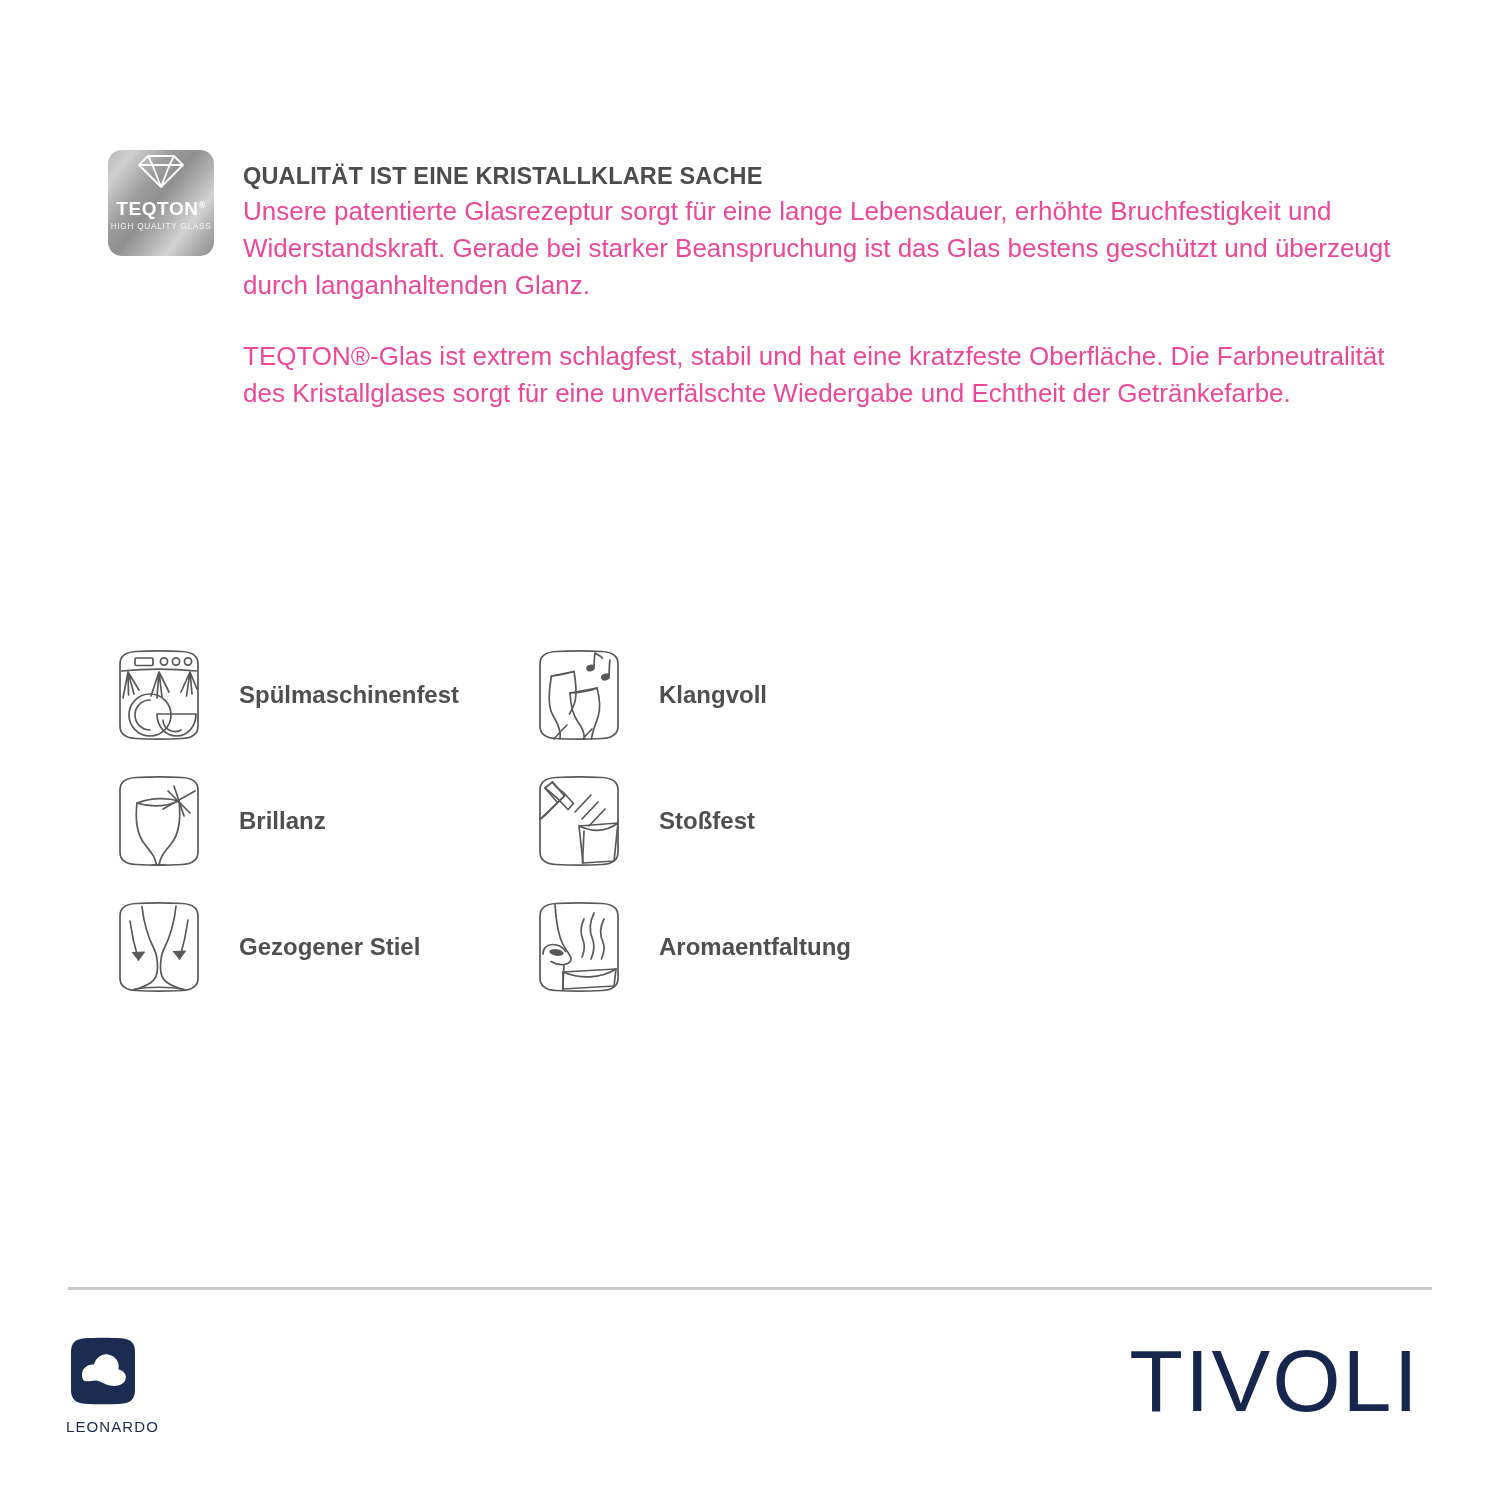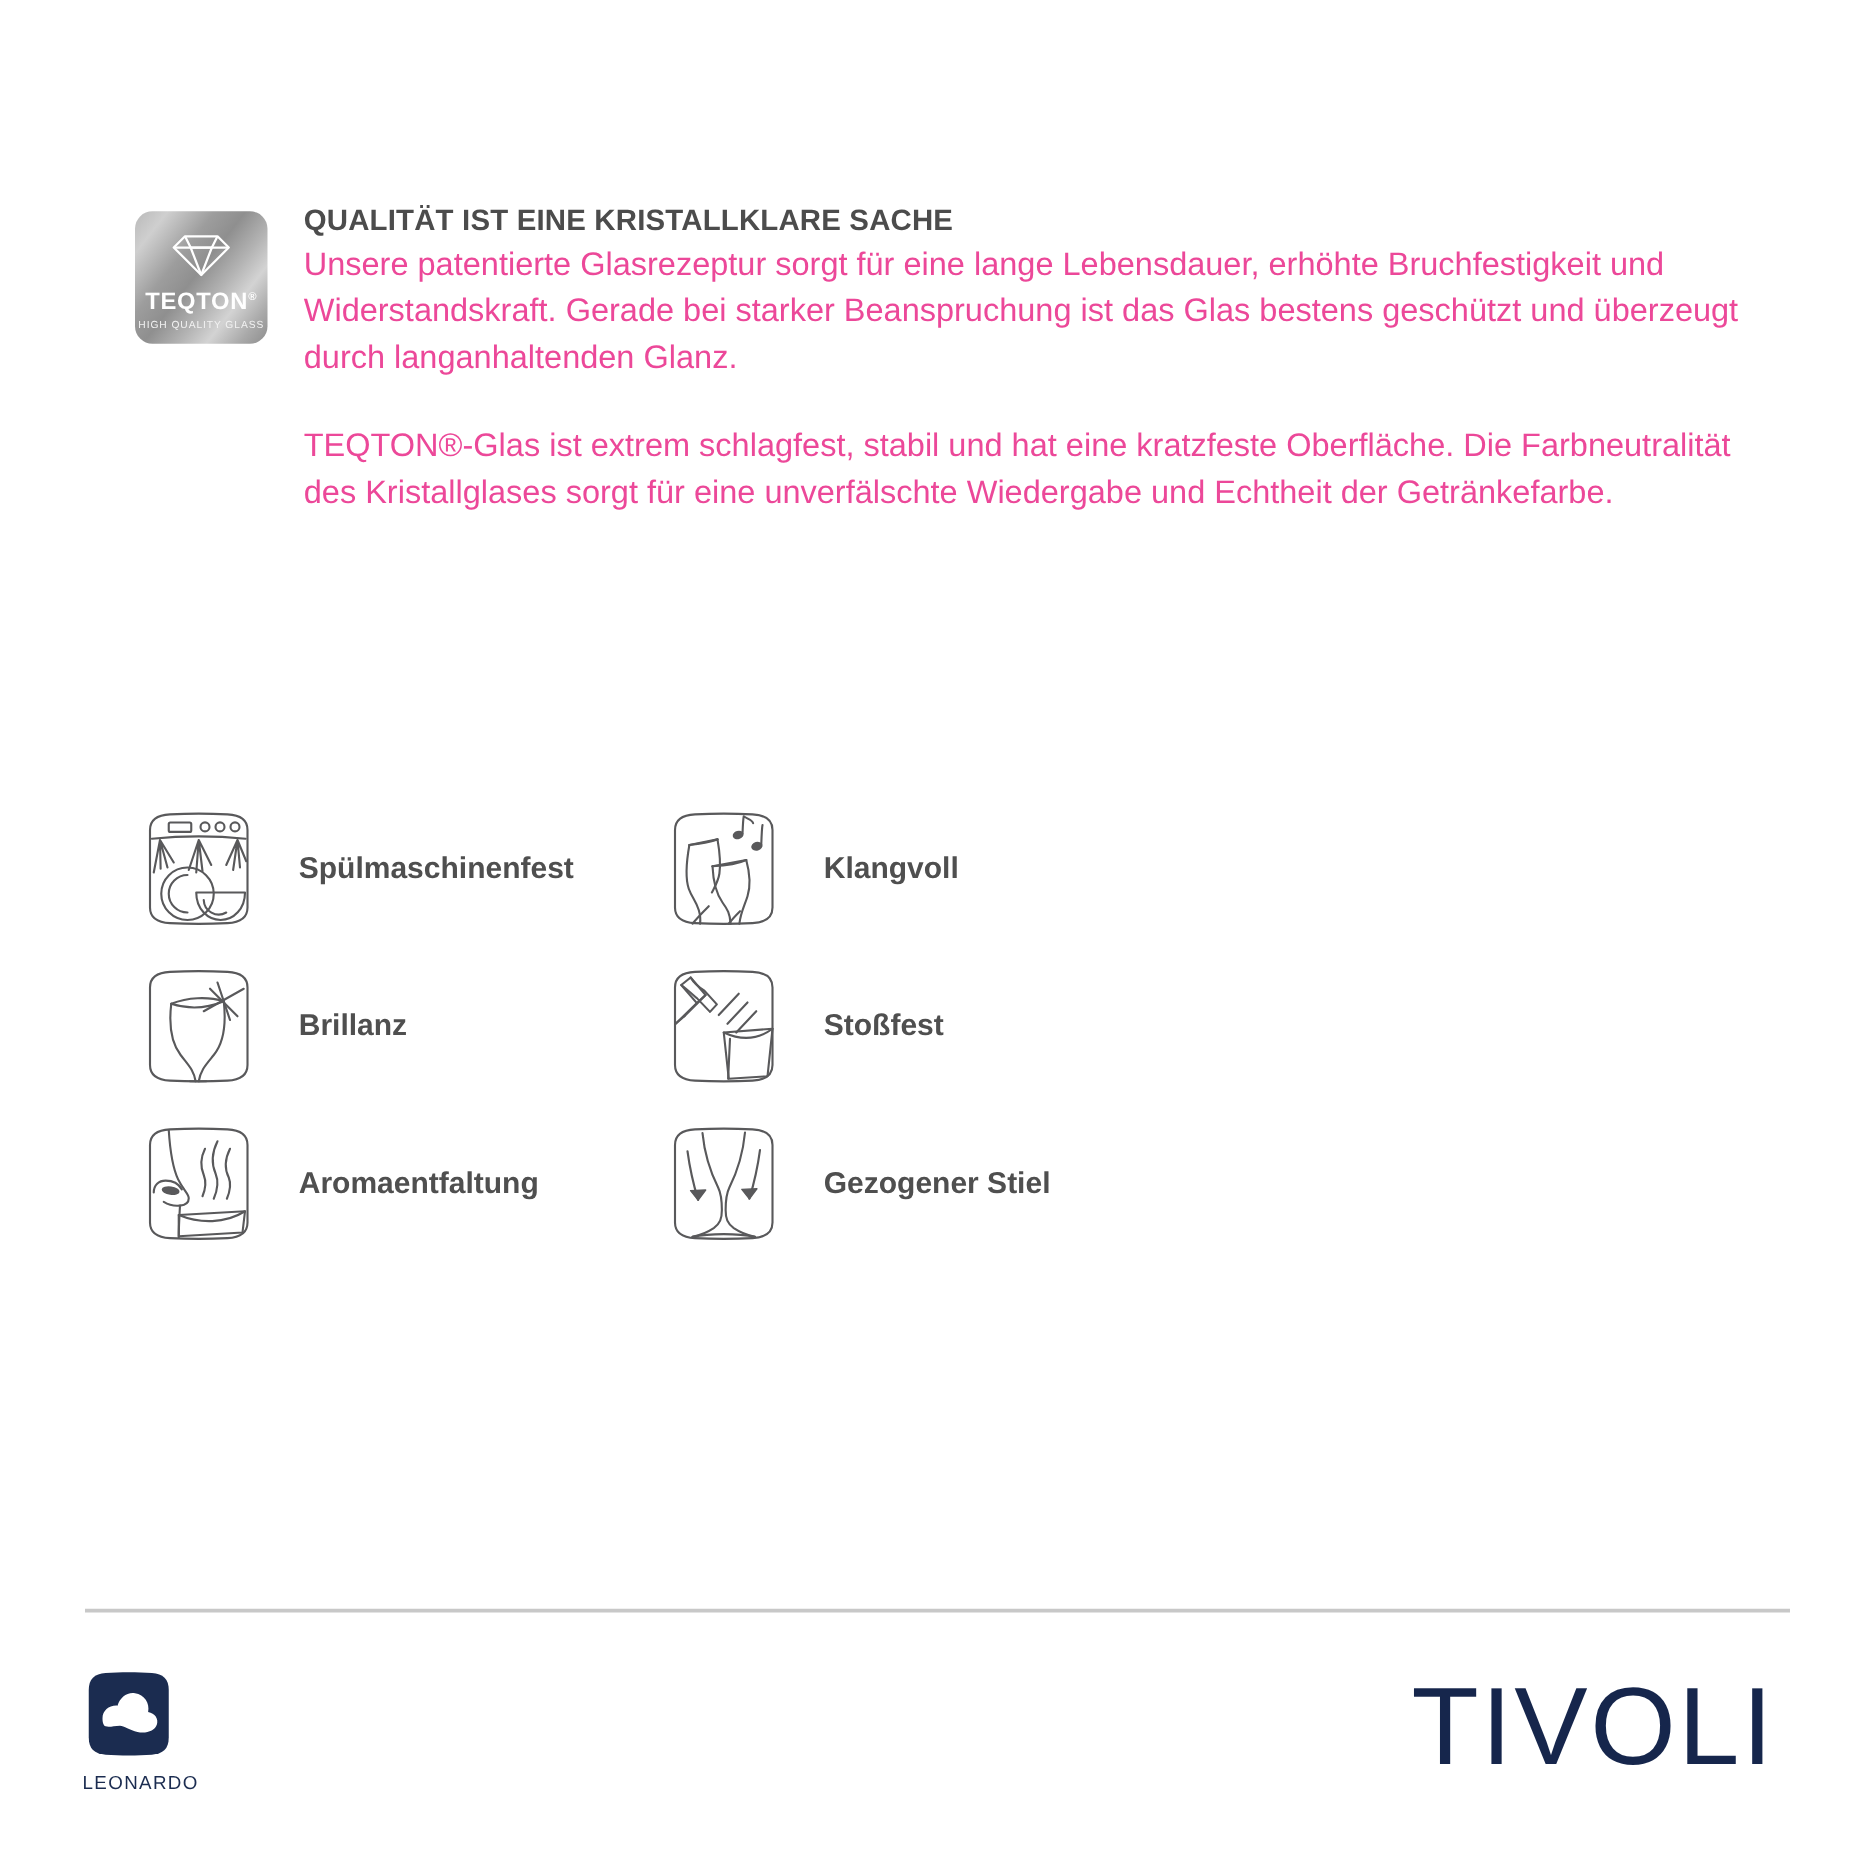--- a/index.html
+++ b/index.html
@@ -37,23 +37,22 @@
         #9d9d9d 34%,
         #8f8f8f 47%,
         #b3b3b3 62%,
         #d3d3d3 74%,
         #a9a9a9 88%,
         #8d8d8d 100%);
     display: flex;
     flex-direction: column;
     align-items: center;
     justify-content: flex-start;
-    padding-top: 17px;
+    padding-top: 3px;
     box-sizing: border-box;
-    margin-top: 19px;
   }
   .teqton-diamond { width: 52px; height: 36px; display: block; }
   .teqton-word {
     color: #ffffff;
     font-size: 19px;
     font-weight: bold;
     letter-spacing: 0.6px;
     margin-top: 10px;
     line-height: 1;
     white-space: nowrap;
@@ -311,56 +310,56 @@
 
   <div class="feature-row">
 
     <div class="feature-cell">
       <div class="feature-icon">
         <svg viewBox="0 0 106 106" xmlns="http://www.w3.org/2000/svg">
           <g fill="none" stroke="#59595b" stroke-width="1.7" stroke-linecap="round" stroke-linejoin="round">
             <path d="M14 22 C14 14 20 10 30 9.5 C44 8.8 62 8.8 76 9.5 C86 10 92 14 92 22
                      C92 40 92 66 92 84 C92 92 86 96 76 96.5 C62 97.2 44 97.2 30 96.5
                      C20 96 14 92 14 84 C14 66 14 40 14 22 Z"></path>
+            <path d="M36 12.5 C38 33 43.5 46 48.5 56 C50.5 60 51.5 66 51.5 74
+                     C51.5 81 50 85 45 88.5 C39 92.5 32.5 94.5 28 95.5"></path>
+            <path d="M70 12 C68 33 62.5 46 57.5 56 C55.5 60 54.5 66 54.5 74
+                     C54.5 81 56 85 61 88.5 C67 92.5 73.5 94.5 78 95.5"></path>
+            <path d="M28 95.5 C42 92.5 64 92.5 78 95.5"></path>
+            <path d="M24 27 C26 42 29.5 56 32.5 66"></path>
+            <path d="M82 26 C80 41 76.5 55 73.5 65"></path>
+          </g>
+          <path d="M32.5 66 L26.5 58.5 L38.5 58 Z" fill="#59595b" stroke="#59595b" stroke-width="1.2" stroke-linejoin="round"></path>
+          <path d="M73.5 65 L67.5 57.5 L79.5 57 Z" fill="#59595b" stroke="#59595b" stroke-width="1.2" stroke-linejoin="round"></path>
+        </svg>
+      </div>
+      <div class="feature-label">Gezogener Stiel</div>
+    </div>
+
+    <div class="feature-cell">
+      <div class="feature-icon">
+        <svg viewBox="0 0 106 106" xmlns="http://www.w3.org/2000/svg">
+          <g fill="none" stroke="#59595b" stroke-width="1.7" stroke-linecap="round" stroke-linejoin="round">
+            <path d="M14 22 C14 14 20 10 30 9.5 C44 8.8 62 8.8 76 9.5 C86 10 92 14 92 22
+                     C92 40 92 66 92 84 C92 92 86 96 76 96.5 C62 97.2 44 97.2 30 96.5
+                     C20 96 14 92 14 84 C14 66 14 40 14 22 Z"></path>
             <path d="M29 10 C30 26 32 40 36.5 49.5 C41 58.5 45 61 45 64.5
                      C45 68 42 70 38 70.5 C33.5 71 29 70 25 67.5"></path>
             <path d="M17 60 C17 54 21 50.5 26.5 50.5 C33 50.5 37.5 54 39.5 57.5"></path>
             <ellipse cx="30.5" cy="58.5" rx="7.2" ry="3.3" transform="rotate(8 30.5 58.5)" fill="#59595b" stroke="none"></ellipse>
             <path d="M38 70.5 C37.5 79 37 87 37 96"></path>
             <path d="M37 78 L90 75 L88 92 L37 95 Z"></path>
             <path d="M37 78 C54 85 74 85 90 75"></path>
             <path d="M58 25 C54 33 54.5 40 57 46 C59 51 58.5 57 56 63"></path>
             <path d="M68 19 C63 29 63.5 38 66.5 45 C69 51 68 58 65 65"></path>
             <path d="M78 25 C73.5 34 74 42 77 48 C79 53 78 59 75.5 65"></path>
           </g>
         </svg>
       </div>
       <div class="feature-label">Aromaentfaltung</div>
-    </div>
-
-    <div class="feature-cell">
-      <div class="feature-icon">
-        <svg viewBox="0 0 106 106" xmlns="http://www.w3.org/2000/svg">
-          <g fill="none" stroke="#59595b" stroke-width="1.7" stroke-linecap="round" stroke-linejoin="round">
-            <path d="M14 22 C14 14 20 10 30 9.5 C44 8.8 62 8.8 76 9.5 C86 10 92 14 92 22
-                     C92 40 92 66 92 84 C92 92 86 96 76 96.5 C62 97.2 44 97.2 30 96.5
-                     C20 96 14 92 14 84 C14 66 14 40 14 22 Z"></path>
-            <path d="M36 12.5 C38 33 43.5 46 48.5 56 C50.5 60 51.5 66 51.5 74
-                     C51.5 81 50 85 45 88.5 C39 92.5 32.5 94.5 28 95.5"></path>
-            <path d="M70 12 C68 33 62.5 46 57.5 56 C55.5 60 54.5 66 54.5 74
-                     C54.5 81 56 85 61 88.5 C67 92.5 73.5 94.5 78 95.5"></path>
-            <path d="M28 95.5 C42 92.5 64 92.5 78 95.5"></path>
-            <path d="M24 27 C26 42 29.5 56 32.5 66"></path>
-            <path d="M82 26 C80 41 76.5 55 73.5 65"></path>
-          </g>
-          <path d="M32.5 66 L26.5 58.5 L38.5 58 Z" fill="#59595b" stroke="#59595b" stroke-width="1.2" stroke-linejoin="round"></path>
-          <path d="M73.5 65 L67.5 57.5 L79.5 57 Z" fill="#59595b" stroke="#59595b" stroke-width="1.2" stroke-linejoin="round"></path>
-        </svg>
-      </div>
-      <div class="feature-label">Gezogener Stiel</div>
     </div>
 
   </div>
 
 </div>
 
 <div class="footer-divider"></div>
 
 <div class="leonardo-brand">
   <div class="leonardo-mark">

